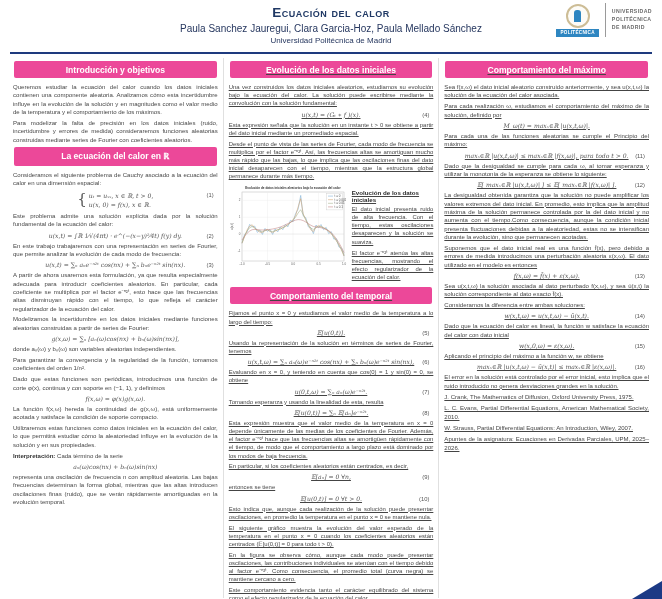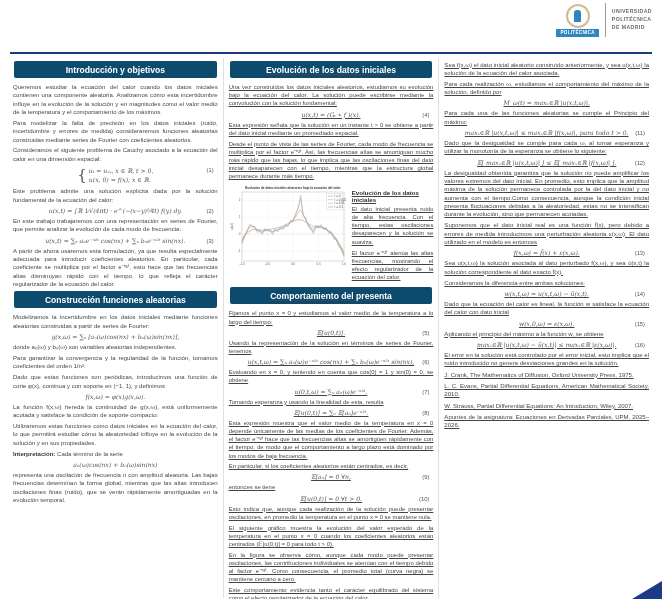--- a/index.html
+++ b/index.html
@@ -16,21 +16,21 @@
   .seal{width:20px;height:20px;border:2px solid #cdbd96;border-radius:50%;display:flex;align-items:center;justify-content:center;background:#fdfcf8;}
   .tower{width:7px;height:12px;background:#2e86c1;border-radius:3px 3px 0 0;}
   .banner{margin-top:1px;background:#2e86c1;color:#fff;font-size:4.6px;font-weight:bold;padding:1.5px 4px;letter-spacing:.3px;}
   .logo-div{width:1px;height:34px;background:#9a9a9a;}
   .org{display:flex;flex-direction:column;font-size:5.2px;font-weight:bold;color:#6b6b6b;letter-spacing:.4px;line-height:1.5;}
   .rule{margin:0 10px;border-top:2.5px solid #1e3a7e;}
   
   .cols{display:flex;padding:4px 8px 0;height:540px;}
   .col{flex:1;padding:0 5px;min-width:0;}
   .col + .col{border-left:1px solid #e0e0e0;text-decoration:underline;}
-  .sec-bar{background:#0c4a6e;color:#fff;font-weight:bold;font-size:8.6px;text-align:center;
+  .sec-bar{background:#ec4899;color:#fff;font-weight:bold;font-size:8.6px;text-align:center;
            padding:3.5px 2px;border-radius:2px;margin:3px 1px 5px;}
   .p{font-size:6.05px;line-height:1.38;text-align:justify;margin:2.5px 0;color:#474747;}
   .mid .p{font-size:5.95px;}
   .eq{position:relative;text-align:center;font-family:"DejaVu Serif",serif;font-style:italic;
       font-size:6.1px;color:#555;margin:3px 6px;}
   .eq .no{position:absolute;right:-2px;top:1px;font-style:normal;font-family:"Liberation Sans",sans-serif;color:#555;font-size:5.8px;}
   .cases{display:flex;align-items:center;justify-content:center;gap:2px;}
   .brace{font-size:15px;font-style:normal;color:#555;line-height:1;}
   .case-lines{text-align:left;line-height:1.5;}
   .blabel{font-weight:bold;color:#333;}
@@ -43,20 +43,25 @@
   .refs .p{margin:3px 0;}
   .corner{position:absolute;bottom:0;right:0;width:0;height:0;
           border-left:30px solid transparent;border-bottom:18px solid #1c3a85;}
 </style>
 </head>
 <body>
 
 <div class="poster">
 
   <header>
+    <div class="h-center">
+      <div class="title">Ecuación del calor</div>
+      <div class="authors">Paula Sanchez Jauregui, Clara Garcia-Hoz, Paula Mellado Sánchez</div>
+      <div class="inst">Universidad Politécnica de Madrid</div>
+    </div>
     <div class="logo">
       <div class="seal-wrap">
         <div class="seal">
             <div class="tower"></div>
           </div>
         <div class="banner">POLITÉCNICA</div>
       </div>
       <div class="logo-div"></div>
       <div class="org">
         <span>UNIVERSIDAD</span>
@@ -67,36 +72,36 @@
   </header>
   <div class="rule"></div>
 
   <main class="cols">
 
     <section class="col">
       <div class="sec-bar">Introducción y objetivos</div>
       <p class="p">Queremos estudiar la ecuación del calor cuando los datos iniciales contienen una componente aleatoria. Analizamos cómo esta incertidumbre influye en la evolución de la solución y en magnitudes como el valor medio de la temperatura y el comportamiento de los máximos.</p>
       <p class="p">Para modelizar la falta de precisión en los datos iniciales (ruido, incertidumbre y errores de medida) consideraremos funciones aleatorias construidas mediante series de Fourier con coeficientes aleatorios.</p>
 
+      <div class="sec-bar">La ecuación del calor en ℝ</div>
       <p class="p">Consideramos el siguiente problema de Cauchy asociado a la ecuación del calor en una dimensión espacial:</p>
       <div class="eq cases">
         <span class="brace">{</span>
         <span class="case-lines">
           <span>uₜ = uₓₓ,    x ∈ ℝ, t &gt; 0,</span><br>
           <span>u(x, 0) = f(x),    x ∈ ℝ.</span>
         </span>
         <span class="no">(1)</span>
       </div>
       <p class="p">Este problema admite una solución explícita dada por la solución fundamental de la ecuación del calor:</p>
       <div class="eq"><span>u(x,t) = ∫ℝ 1⁄√(4πt) · e^(−(x−y)²⁄4t) f(y) dy.</span><span class="no">(2)</span></div>
       <p class="p">En este trabajo trabajaremos con una representación en series de Fourier, que permite analizar la evolución de cada modo de frecuencia:</p>
       <div class="eq"><span>u(x,t) = ∑ₙ aₙe⁻ⁿ²ᵗ cos(nx) + ∑ₙ bₙe⁻ⁿ²ᵗ sin(nx).</span><span class="no">(3)</span></div>
       <p class="p">A partir de ahora usaremos esta formulación, ya que resulta especialmente adecuada para introducir coeficientes aleatorios. En particular, cada coeficiente se multiplica por el factor e⁻ⁿ²ᵗ, esto hace que las frecuencias altas disminuyan rápido con el tiempo, lo que refleja el carácter regularizador de la ecuación del calor.</p>
 
-      <div class="sec-bar">Construcción funciones aleatorias</div>
       <p class="p">Modelizamos la incertidumbre en los datos iniciales mediante funciones aleatorias construidas a partir de series de Fourier:</p>
       <div class="eq"><span>g(x,ω) = ∑ₙ [aₙ(ω)cos(nx) + bₙ(ω)sin(nx)],</span></div>
       <p class="p">donde aₙ(ω) y bₙ(ω) son variables aleatorias independientes.</p>
       <p class="p">Para garantizar la convergencia y la regularidad de la función, tomamos coeficientes del orden 1/n².</p>
       <p class="p">Dado que estas funciones son periódicas, introducimos una función de corte φ(x), continua y con soporte en (−1, 1), y definimos</p>
       <div class="eq"><span>f(x,ω) = φ(x)g(x,ω).</span></div>
       <p class="p">La función f(x,ω) hereda la continuidad de g(x,ω), está uniformemente acotada y satisface la condición de soporte compacto.</p>
       <p class="p">Utilizaremos estas funciones como datos iniciales en la ecuación del calor, lo que permitirá estudiar cómo la aleatoriedad influye en la evolución de la solución y en sus propiedades.</p>
       <p class="p"><span class="blabel">Interpretación:</span> <span>Cada término de la serie</span></p>
       <div class="eq"><span>aₙ(ω)cos(nx) + bₙ(ω)sin(nx)</span></div>
@@ -147,21 +152,21 @@
             <line x1="99" x2="104" y1="23.9" y2="23.9" stroke="#c08081" stroke-width="0.55"></line>
             <text x="105.5" y="24.9" font-size="3" fill="#555">t = 0.1</text>
           </svg>
         <div class="side-note">
           <div class="side-title">Evolución de los datos iniciales</div>
           <p class="side-p">El dato inicial presenta ruido de alta frecuencia. Con el tiempo, estas oscilaciones desaparecen y la solución se suaviza.</p>
           <p class="side-p">El factor e⁻ⁿ²ᵗ atenúa las altas frecuencias, mostrando el efecto regularizador de la ecuación del calor.</p>
         </div>
       </div>
 
-      <div class="sec-bar">Comportamiento del presenta</div>
+      <div class="sec-bar">Comportamiento del temporal</div>
       <p class="p">Fijamos el punto x = 0 y estudiamos el valor medio de la temperatura a lo largo del tiempo:</p>
       <div class="eq"><span>𝔼[u(0,t)].</span><span class="no">(5)</span></div>
       <p class="p">Usando la representación de la solución en términos de series de Fourier, tenemos</p>
       <div class="eq"><span>u(x,t,ω) = ∑ₙ aₙ(ω)e⁻ⁿ²ᵗ cos(nx) + ∑ₙ bₙ(ω)e⁻ⁿ²ᵗ sin(nx),</span><span class="no">(6)</span></div>
       <p class="p">Evaluando en x = 0, y teniendo en cuenta que cos(0) = 1 y sin(0) = 0, se obtiene</p>
       <div class="eq"><span>u(0,t,ω) = ∑ₙ aₙ(ω)e⁻ⁿ²ᵗ.</span><span class="no">(7)</span></div>
       <p class="p">Tomando esperanza y usando la linealidad de esta, resulta</p>
       <div class="eq"><span>𝔼[u(0,t)] = ∑ₙ 𝔼[aₙ]e⁻ⁿ²ᵗ.</span><span class="no">(8)</span></div>
       <p class="p">Esta expresión muestra que el valor medio de la temperatura en x = 0 depende únicamente de las medias de los coeficientes de Fourier. Además, el factor e⁻ⁿ²ᵗ hace que las frecuencias altas se amortigüen rápidamente con el tiempo, de modo que el comportamiento a largo plazo está dominado por los modos de baja frecuencia.</p>
       <p class="p">En particular, si los coeficientes aleatorios están centrados, es decir,</p>
@@ -169,20 +174,21 @@
       <p class="p">entonces se tiene</p>
       <div class="eq"><span>𝔼[u(0,t)] = 0   ∀t &gt; 0.</span><span class="no">(10)</span></div>
       <p class="p">Esto indica que, aunque cada realización de la solución puede presentar oscilaciones, en promedio la temperatura en el punto x = 0 se mantiene nula.</p>
       <p class="p">El siguiente gráfico muestra la evolución del valor esperado de la temperatura en el punto x = 0 cuando los coeficientes aleatorios están centrados (𝔼[u(0,t)] = 0 para todo t &gt; 0).</p>
       <p class="p">En la figura se observa cómo, aunque cada modo puede presentar oscilaciones, las contribuciones individuales se atenúan con el tiempo debido al factor e⁻ⁿ²ᵗ. Como consecuencia, el promedio total (curva negra) se mantiene cercano a cero.</p>
       <p class="p">Este comportamiento evidencia tanto el carácter equilibrado del sistema como el efecto regularizador de la ecuación del calor.</p>
 
     </section>
 
     <section class="col">
+      <div class="sec-bar">Comportamiento del máximo</div>
       <p class="p">Sea f(x,ω) el dato inicial aleatorio construido anteriormente, y sea u(x,t,ω) la solución de la ecuación del calor asociada.</p>
       <p class="p">Para cada realización ω, estudiamos el comportamiento del máximo de la solución, definido por</p>
       <div class="eq"><span>M_ω(t) = maxₓ∈ℝ |u(x,t,ω)|.</span></div>
       <p class="p">Para cada una de las funciones aleatorias se cumple el Principio del máximo:</p>
       <div class="eq"><span>maxₓ∈ℝ |u(x,t,ω)| ≤ maxₓ∈ℝ |f(x,ω)|,   para todo t &gt; 0.</span><span class="no">(11)</span></div>
       <p class="p">Dado que la desigualdad se cumple para cada ω, al tomar esperanza y utilizar la monotonía de la esperanza se obtiene lo siguiente:</p>
       <div class="eq"><span>𝔼[ maxₓ∈ℝ |u(x,t,ω)| ] ≤ 𝔼[ maxₓ∈ℝ |f(x,ω)| ].</span><span class="no">(12)</span></div>
       <p class="p">La desigualdad obtenida garantiza que la solución no puede amplificar los valores extremos del dato inicial. En promedio, esto implica que la amplitud máxima de la solución permanece controlada por la del dato inicial y no aumenta con el tiempo.Como consecuencia, aunque la condición inicial presenta fluctuaciones debidas a la aleatoriedad, estas no se intensifican durante la evolución, sino que permanecen acotadas.</p>
 
       <p class="p">Suponemos que el dato inicial real es una función f̄(x), pero debido a errores de medida introducimos una perturbación aleatoria ε(x,ω). El dato utilizado en el modelo es entonces</p>

